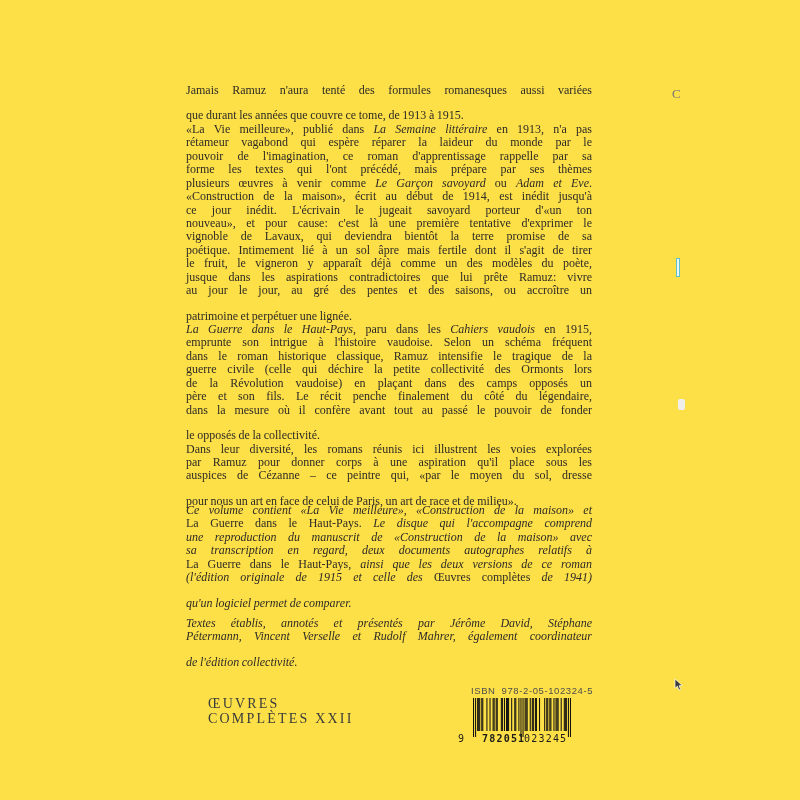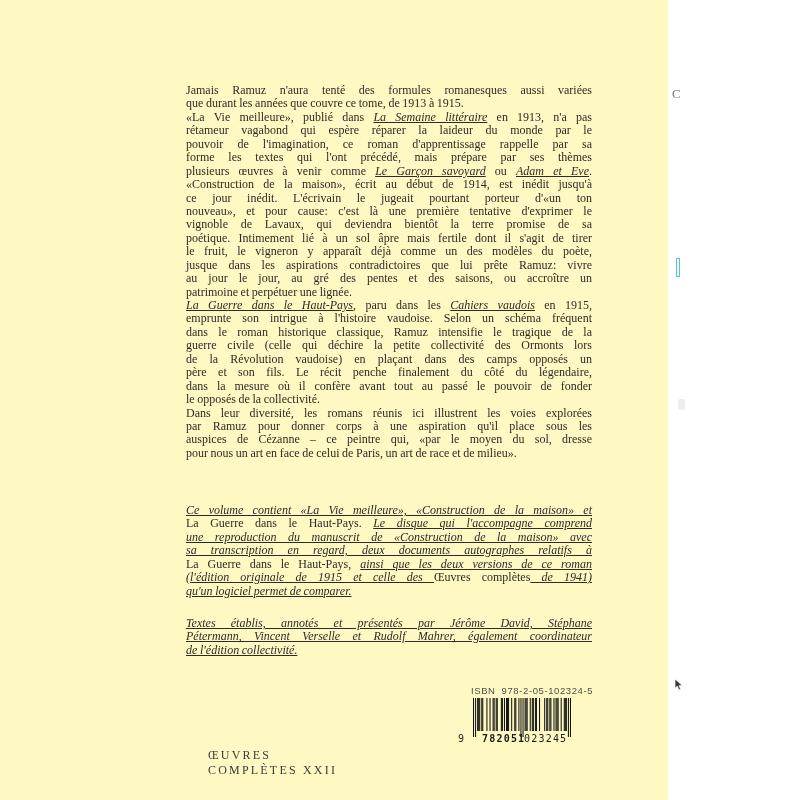--- a/index.html
+++ b/index.html
@@ -1,33 +1,33 @@
 <!DOCTYPE html>
 <html><head>
 <meta charset="utf-8">
 <style>
   html,body{margin:0;padding:0;}
   body{
     width:800px;height:800px;position:relative;background:#ffffff;
     font-family:"Liberation Serif", serif;overflow:hidden;
   }
-  .page{position:absolute;left:0;top:0;width:668px;height:800px;background:#fef9c3;}
+  .page{position:absolute;left:0;top:0;width:800px;height:800px;background:#fde047;}
   .textcol{
     position:absolute;left:186px;width:406px;color:#2e2a26;
     font-size:12px;line-height:13.45px;word-spacing:-0.4px;
   }
   #block-0{top:84px;}
   #block-1{top:504px;}
   #block-2{top:617px;}
   .line{text-align:justify;text-align-last:justify;height:13.45px;}
-  .line.end{text-align-last:left;}
-  .i{font-style:italic;text-decoration:underline;}
+  .line.end{text-align-last:left;margin-top:12px;}
+  .i{font-style:italic;}
   .imprint{
-    position:absolute;left:208px;top:748px;color:#3b3b3b;
-    font-size:12px;letter-spacing:2.2px;line-height:15px;
+    position:absolute;left:208px;top:696px;color:#3b3b3b;
+    font-size:14px;letter-spacing:2.2px;line-height:15px;
   }
   .corner-c{
     position:absolute;left:672px;top:86px;color:#777;
     font-size:13px;font-family:"Liberation Serif", serif;
   }
   .cyan-mark{
     position:absolute;left:676px;top:258px;width:4px;height:19px;
     border:1px solid #5fc2cb;background:#e9f7f8;box-sizing:border-box;
   }
   .faint-artifact{
@@ -58,21 +58,21 @@
 
   <div class="textcol" id="block-0">
       <div class="line"><span>Jamais Ramuz n'aura tenté des formules romanesques aussi variées</span></div>
       <div class="line end"><span>que durant les années que couvre ce tome, de 1913 à 1915.</span></div>
       <div class="line"><span>«La Vie meilleure», publié dans </span><span class="i">La Semaine littéraire</span><span> en 1913, n'a pas</span></div>
       <div class="line"><span>rétameur vagabond qui espère réparer la laideur du monde par le</span></div>
       <div class="line"><span>pouvoir de l'imagination, ce roman d'apprentissage rappelle par sa</span></div>
       <div class="line"><span>forme les textes qui l'ont précédé, mais prépare par ses thèmes</span></div>
       <div class="line"><span>plusieurs œuvres à venir comme </span><span class="i">Le Garçon savoyard</span><span> ou </span><span class="i">Adam et Eve</span><span>.</span></div>
       <div class="line"><span>«Construction de la maison», écrit au début de 1914, est inédit jusqu'à</span></div>
-      <div class="line"><span>ce jour inédit. L'écrivain le jugeait pourtant porteur d'«un ton</span></div>
+      <div class="line"><span>ce jour inédit. L'écrivain le jugeait savoyard porteur d'«un ton</span></div>
       <div class="line"><span>nouveau», et pour cause: c'est là une première tentative d'exprimer le</span></div>
       <div class="line"><span>vignoble de Lavaux, qui deviendra bientôt la terre promise de sa</span></div>
       <div class="line"><span>poétique. Intimement lié à un sol âpre mais fertile dont il s'agit de tirer</span></div>
       <div class="line"><span>le fruit, le vigneron y apparaît déjà comme un des modèles du poète,</span></div>
       <div class="line"><span>jusque dans les aspirations contradictoires que lui prête Ramuz: vivre</span></div>
       <div class="line"><span>au jour le jour, au gré des pentes et des saisons, ou accroître un</span></div>
       <div class="line end"><span>patrimoine et perpétuer une lignée.</span></div>
       <div class="line"><span class="i">La Guerre dans le Haut-Pays</span><span>, paru dans les </span><span class="i">Cahiers vaudois</span><span> en 1915,</span></div>
       <div class="line"><span>emprunte son intrigue à l'histoire vaudoise. Selon un schéma fréquent</span></div>
       <div class="line"><span>dans le roman historique classique, Ramuz intensifie le tragique de la</span></div>

